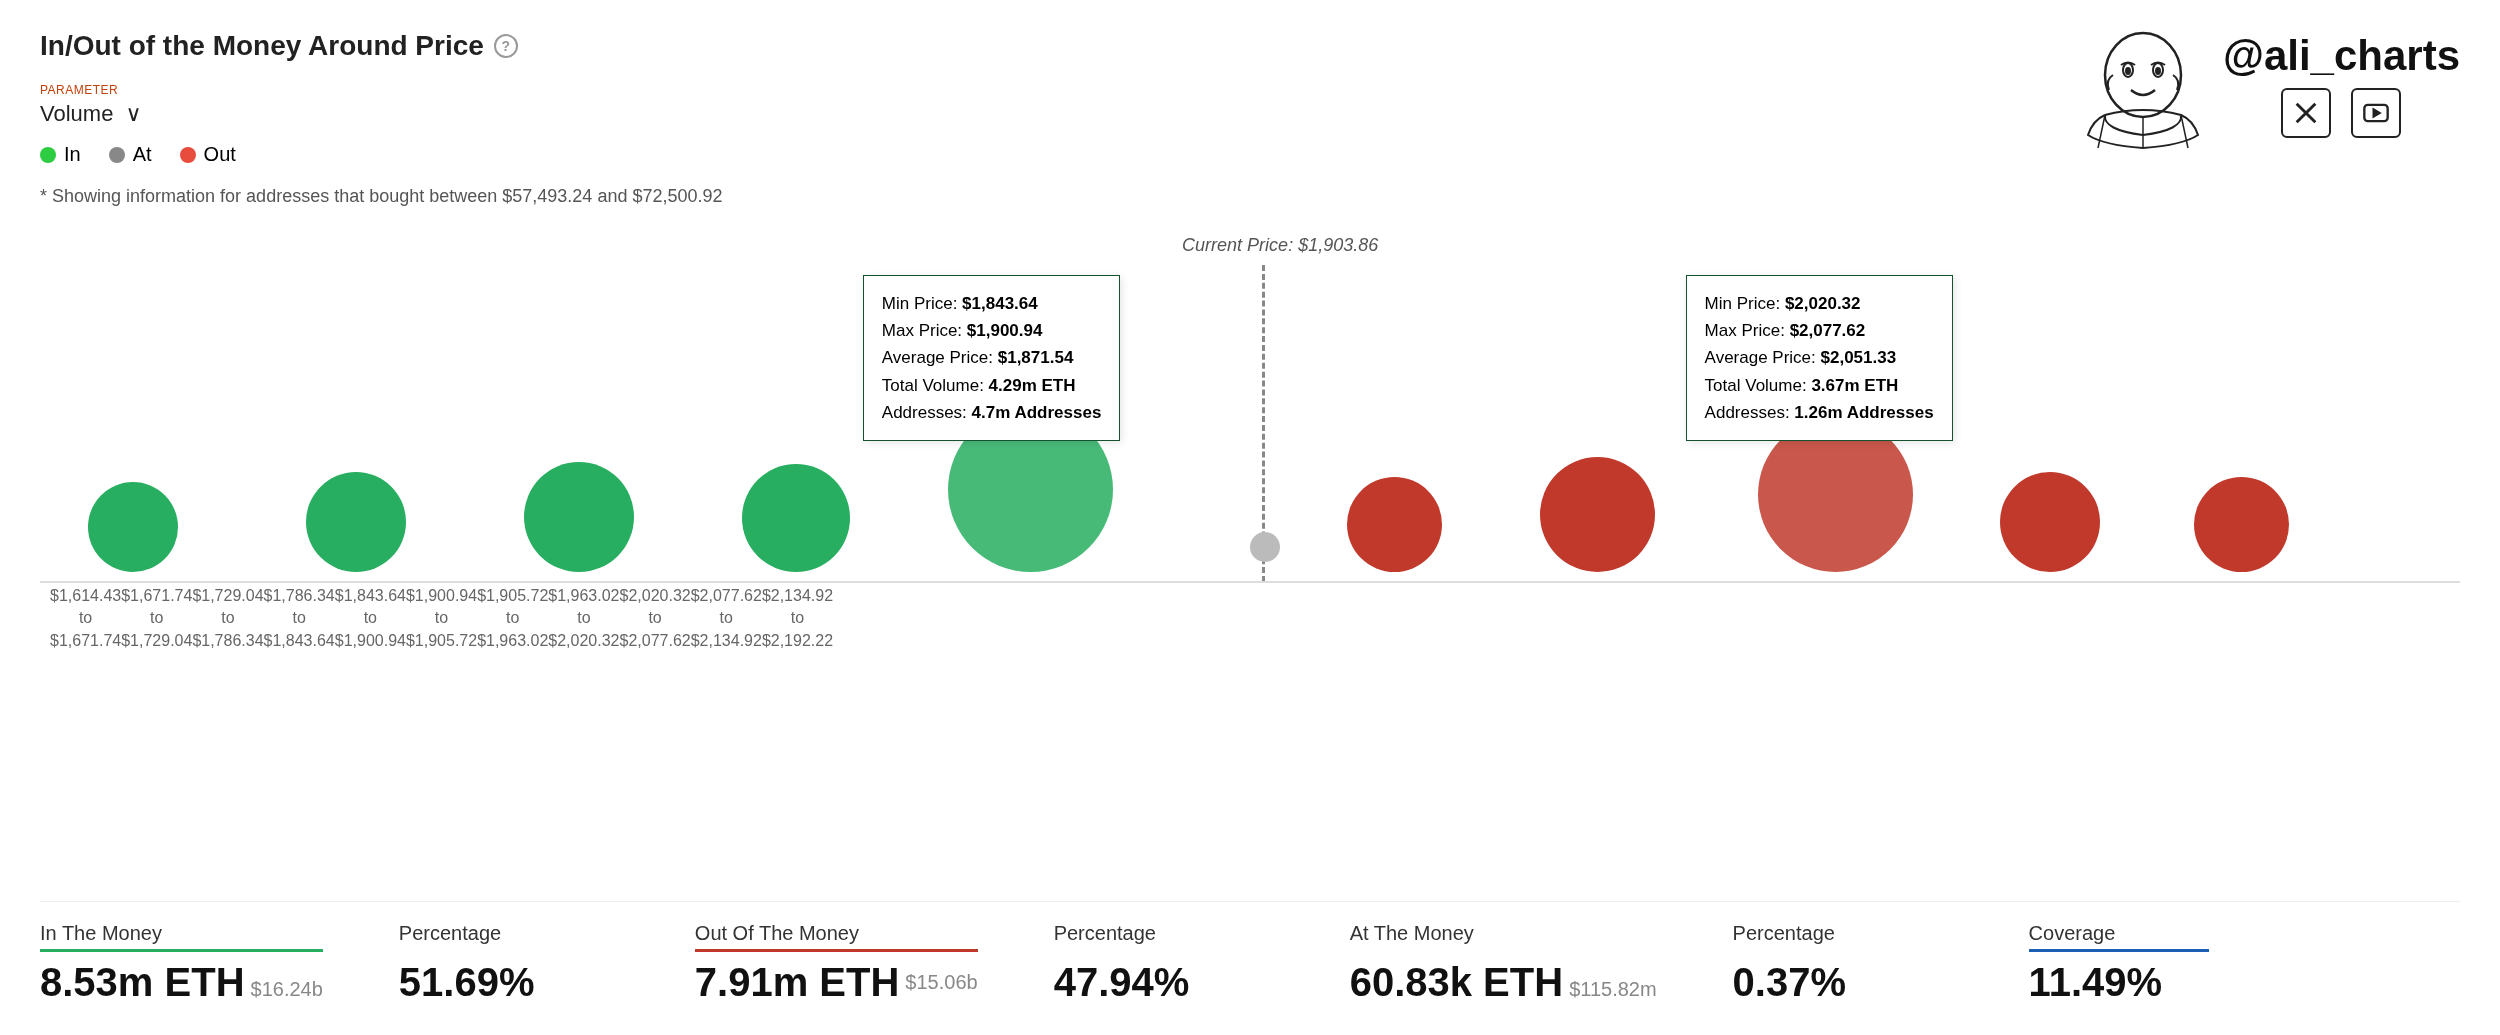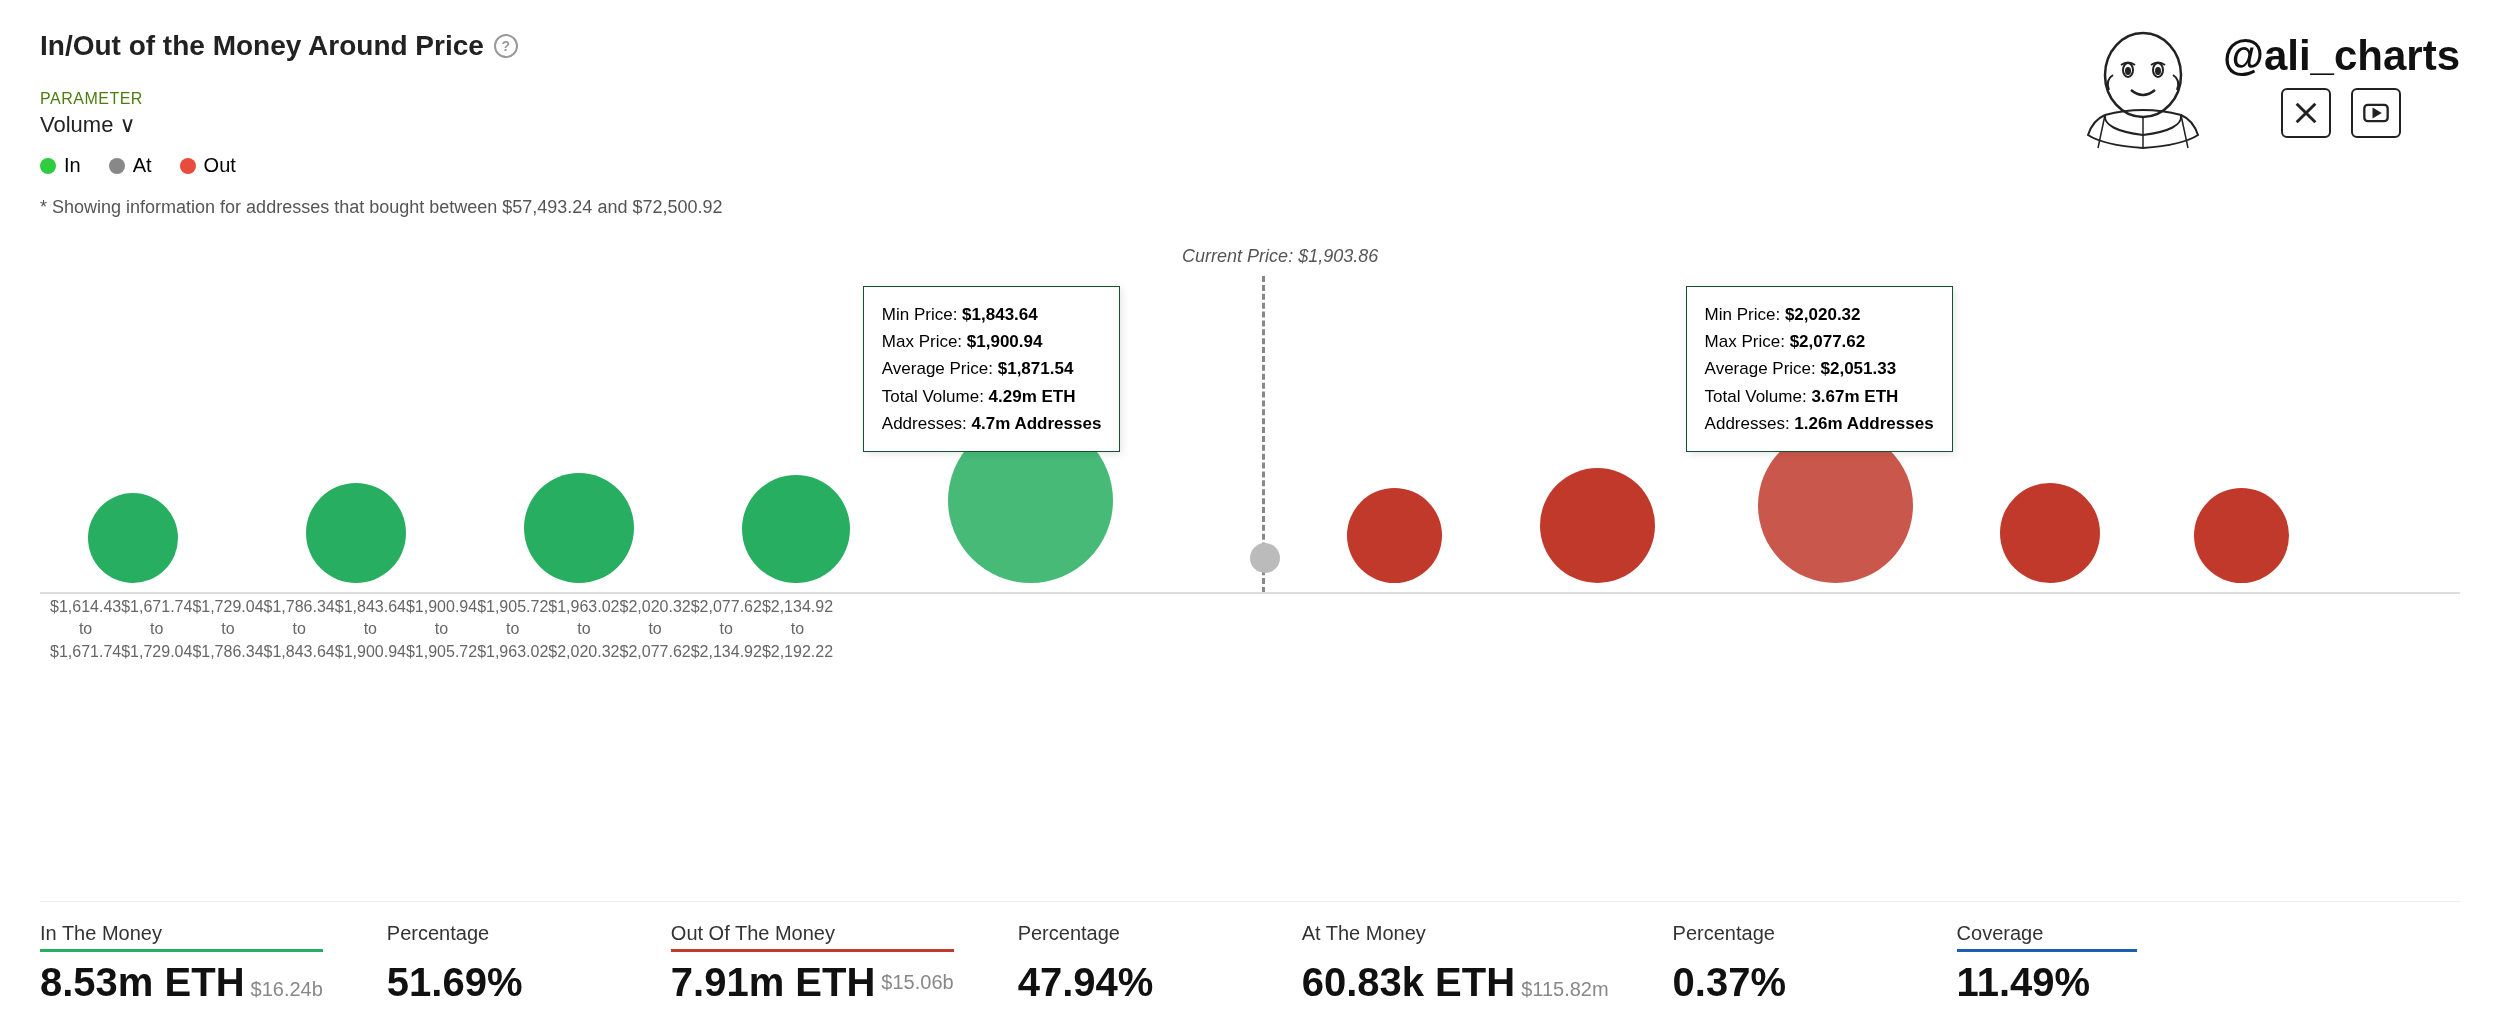--- a/index.html
+++ b/index.html
@@ -42,34 +42,34 @@
       border-radius: 50%;
       display: inline-flex;
       align-items: center;
       justify-content: center;
       font-size: 14px;
       color: #999;
       cursor: pointer;
     }
 
     .param-label {
-      font-size: 16px;
-      color: #4d7c0f;
-      margin-top: 28px;
+      font-size: 12px;
+      color: #c2410c;
+      margin-top: 21px;
       margin-bottom: 4px;
       text-transform: uppercase;
       letter-spacing: 0.5px;
     }
 
     .volume-dropdown {
       font-size: 22px;
       color: #222;
       display: flex;
       align-items: center;
-      gap: 6px;
+      gap: 12px;
       cursor: pointer;
     }
 
     .legend {
       display: flex;
       align-items: center;
       gap: 28px;
       margin-top: 16px;
       font-size: 20px;
     }
@@ -225,21 +225,21 @@
       bottom: 30px;
       left: 40px;
       right: 40px;
       border-top: 1px solid #eee;
       padding-top: 20px;
     }
 
     .stats-row {
       display: flex;
       align-items: flex-end;
-      gap: 4px;
+      gap: 16px;
     }
 
     .stat-group {
       display: flex;
       flex-direction: column;
       margin-right: 60px;
     }
 
     .stat-label {
       font-size: 20px;

